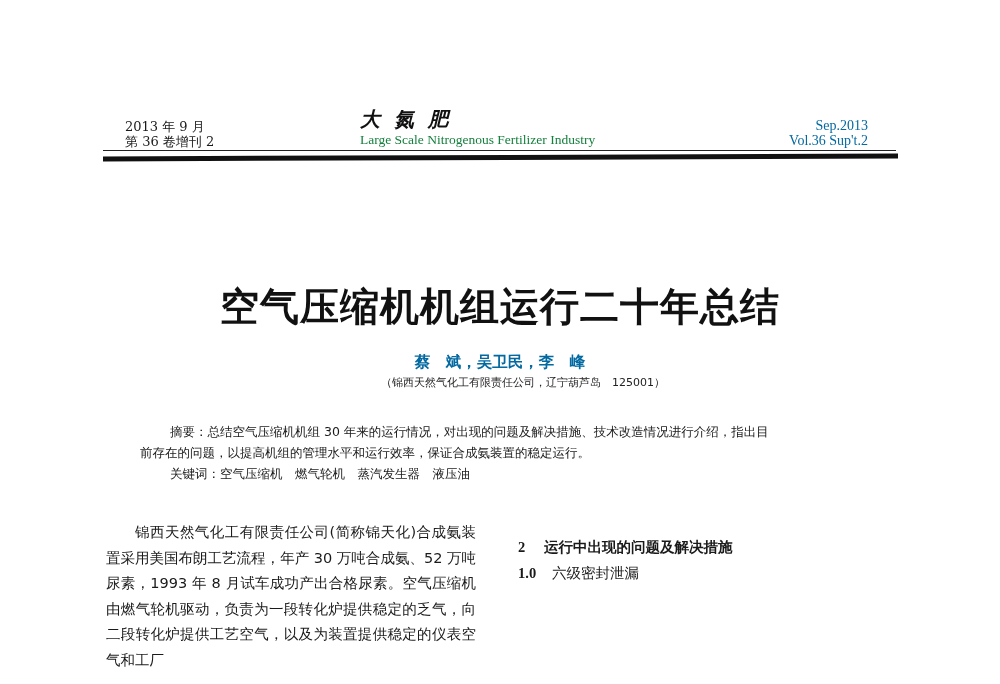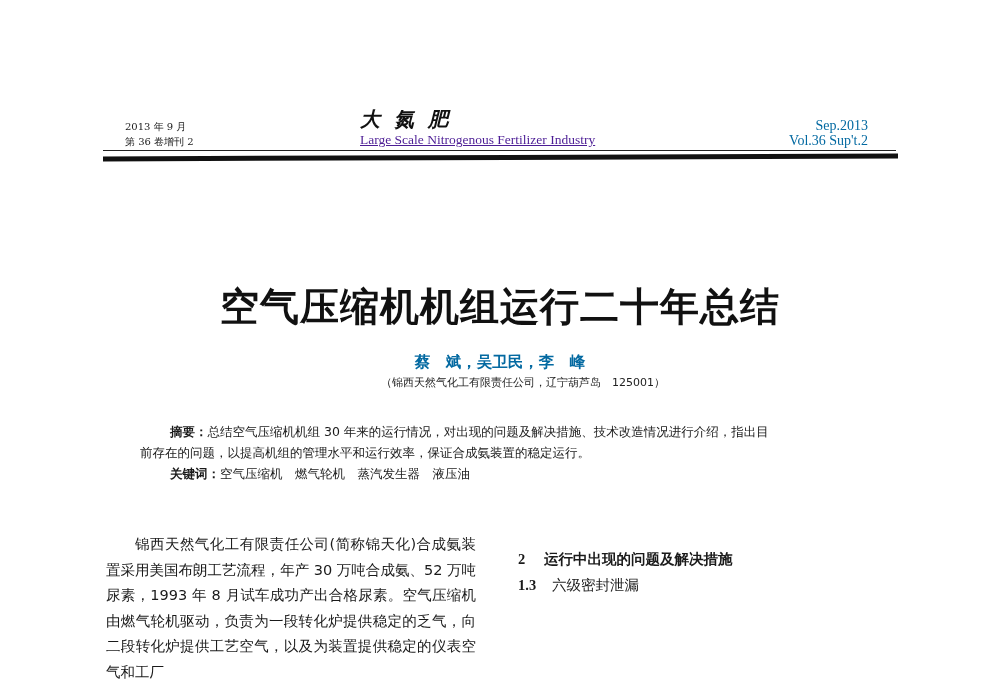--- a/index.html
+++ b/index.html
@@ -3,35 +3,35 @@
   <meta charset="utf-8">
   <style>
     html, body { margin: 0; padding: 0; }
     body {
       width: 1000px; height: 684px; overflow: hidden;
       background: #ffffff; color: #111;
       font-family: "DejaVu Serif", serif;
       position: relative;
     }
     .abs { position: absolute; }
-    .hdr-left { left: 125px; top: 119px; font-size: 10px; line-height: 15px; color:#1a1a1a; }
+    .hdr-left { left: 125px; top: 119px; font-size: 13px; line-height: 15px; color:#1a1a1a; }
     .hdr-center { left: 360px; top: 108px; width: 285px; text-align: left; }
     .logo { font-family: "DejaVu Serif", serif; font-size: 20px; font-weight: bold; font-style: italic; letter-spacing: 14px; line-height: 22px; color:#111; }
-    .journal-en { font-family: "Liberation Serif", serif; font-size: 13.5px; line-height: 15px; color:#4c1d95; margin-top: 2px; text-decoration: underline; }
+    .journal-en { font-family: "Liberation Serif", serif; font-size: 13.5px; line-height: 15px; color:#15803d; margin-top: 2px; }
     .hdr-right { right: 132px; top: 118px; text-align: right; font-family: "Liberation Serif", serif; font-size: 14px; line-height: 15px; color:#0369a1; }
     .rule-thin { left: 103px; top: 150px; width: 793px; height: 1px; background: #222; }
     .rule-thick { left: 103px; top: 155px; width: 795px; height: 5px; background: #111; transform: rotate(-0.2deg); }
     .title { left: 0; width: 1000px; top: 280px; text-align: center; font-family: "DejaVu Sans", sans-serif; font-size: 39px; font-weight: bold; letter-spacing: 1px; color:#111; }
     .authors { left: 0; width: 1000px; top: 352px; text-align: center; font-family: "DejaVu Sans", sans-serif; font-size: 15.5px; font-weight: bold; color:#0369a1; }
     .affil { left: 0; width: 1000px; top: 375px; text-align: center; font-family: "DejaVu Sans", sans-serif; font-size: 11px; color:#222;padding-left:23px; }
     .abstract { left: 140px; top: 421px; width: 730px; font-family: "DejaVu Sans", sans-serif; font-size: 12.5px; line-height: 21px; color:#1a1a1a; }
     .abstract p { margin: 0; }
     .abstract .indent { padding-left: 30px; }
-    .abstract .label { font-weight: bold; margin-top: 8px; }
-    .col { top: 532px; width: 370px; font-family: "DejaVu Sans", sans-serif; font-size: 14.5px; line-height: 25.5px; color:#1a1a1a; }
+    .abstract .label { font-weight: normal; margin-top: 8px; }
+    .col { top: 520px; width: 370px; font-family: "DejaVu Sans", sans-serif; font-size: 14.5px; line-height: 25.5px; color:#1a1a1a; }
     .col-left { left: 106px; }
     .col-right { left: 518px; margin-top: 15px; }
     .col p { margin: 0; text-align: justify; }
     .col .first { text-indent: 2em; }
     .sec-h { font-weight: bold; }
     .sec-h .num { display: inline-block; width: 26px; font-family: "Liberation Serif", serif; }
     .subsec-h .num { display: inline-block; width: 34px; font-family: "Liberation Serif", serif; font-weight: bold; }
   </style>
 </head>
 <body>
@@ -63,14 +63,14 @@
   <p>前存在的问题，以提高机组的管理水平和运行效率，保证合成氨装置的稳定运行。</p>
   <p class="indent"><span class="label">关键词：</span><span>空气压缩机　燃气轮机　蒸汽发生器　液压油</span></p>
 </div>
 
 <div class="abs col col-left">
   <p class="first">锦西天然气化工有限责任公司(简称锦天化)合成氨装置采用美国布朗工艺流程，年产 30 万吨合成氨、52 万吨尿素，1993 年 8 月试车成功产出合格尿素。空气压缩机由燃气轮机驱动，负责为一段转化炉提供稳定的乏气，向二段转化炉提供工艺空气，以及为装置提供稳定的仪表空气和工厂</p>
 </div>
 
 <div class="abs col col-right">
   <p class="sec-h"><span class="num">2</span><span>运行中出现的问题及解决措施</span></p>
-  <p class="subsec-h"><span class="num">1.3</span><span>六级密封泄漏</span></p>
+  <p class="subsec-h"><span class="num">1.0</span><span>六级密封泄漏</span></p>
 </div>
 
 </body></html>

